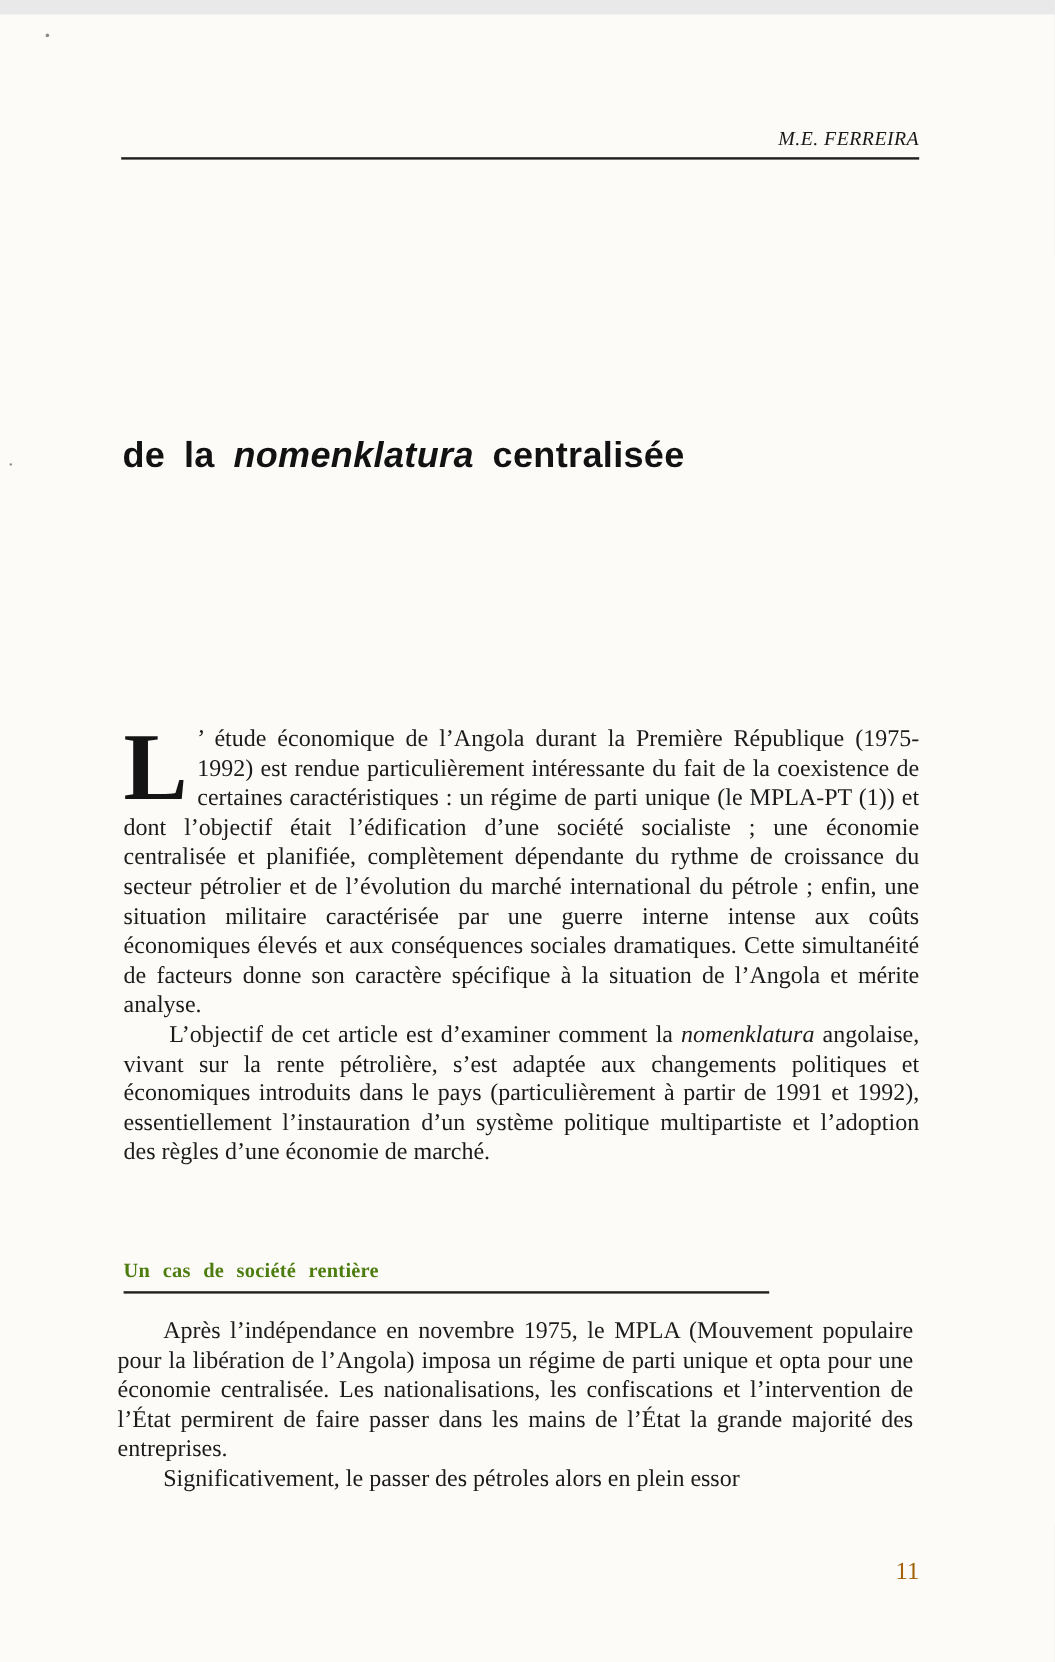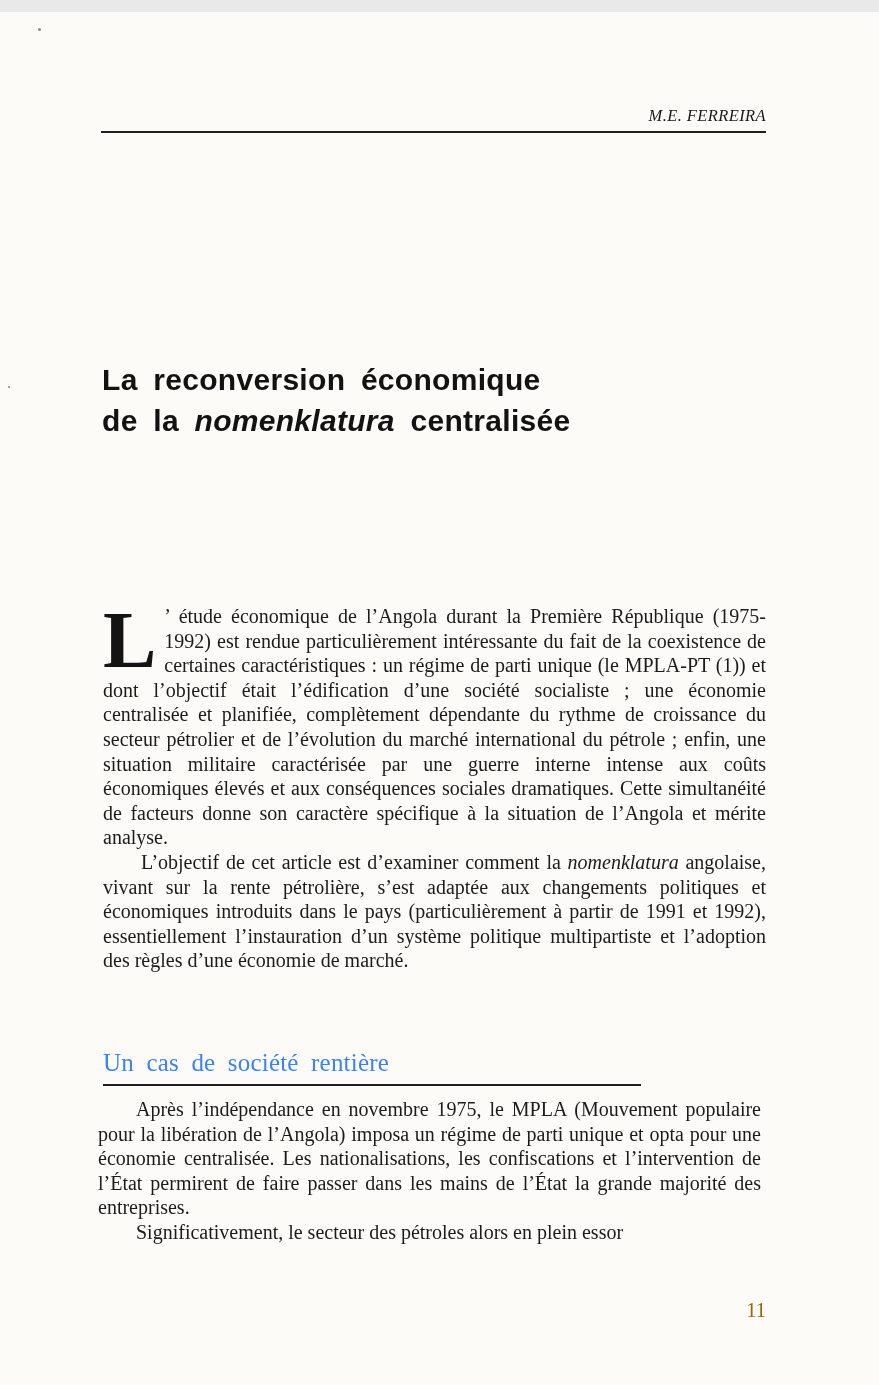--- a/index.html
+++ b/index.html
@@ -89,25 +89,25 @@
   .section-heading-wrap {
     position: absolute;
     top: 1037px;
     left: 103px;
     width: 538px;
     border-bottom: 2px solid #1f1f1f;
     padding-bottom: 7px;
   }
   .section-heading {
     margin: 0;
-    font-size: 25px;
-    font-weight: 400;
+    font-size: 17px;
+    font-weight: 700;
     word-spacing: 6px;
     letter-spacing: 0.2px;
-    color: #3b82f6;
+    color: #4d7c0f;
   }
 
   
   .page-number {
     position: absolute;
     top: 1287px;
     right: 113px;
     font-size: 20.5px;
     color: #a16207;
   }
@@ -127,33 +127,32 @@
 <div class="page">
 
   <span class="speck speck-1"></span>
   <span class="speck speck-2"></span>
 
   <header class="running-head">
     <span class="author">M.E. FERREIRA</span>
   </header>
 
   <h1 class="title">
-    <span class="title-line">La reconversion économique</span>
     <span class="title-line"><span>de la </span><i>nomenklatura</i><span> centralisée</span></span>
   </h1>
 
   <section class="intro-block">
     <p class="para"><span class="dropcap">L</span><span>’ étude économique de l’Angola durant la Première République (1975-1992) est rendue particulièrement intéressante du fait de la coexistence de certaines caractéristiques : un régime de parti unique (le MPLA-PT (1)) et dont l’objectif était l’édification d’une société socialiste ; une économie centralisée et planifiée, complètement dépendante du rythme de croissance du secteur pétrolier et de l’évolution du marché international du pétrole ; enfin, une situation militaire caractérisée par une guerre interne intense aux coûts économiques élevés et aux conséquences sociales dramatiques. Cette simultanéité de facteurs donne son caractère spécifique à la situation de l’Angola et mérite analyse.</span></p>
     <p class="para indent"><span>L’objectif de cet article est d’examiner comment la </span><i>nomenklatura</i><span> angolaise, vivant sur la rente pétrolière, s’est adaptée aux changements politiques et économiques introduits dans le pays (particulièrement à partir de 1991 et 1992), essentiellement l’instauration d’un système politique multipartiste et l’adoption des règles d’une économie de marché.</span></p>
   </section>
 
   <div class="section-heading-wrap">
     <h2 class="section-heading">Un cas de société rentière</h2>
   </div>
 
   <section class="section-block">
     <p class="para indent">Après l’indépendance en novembre 1975, le MPLA (Mouvement populaire pour la libération de l’Angola) imposa un régime de parti unique et opta pour une économie centralisée. Les nationalisations, les confiscations et l’intervention de l’État permirent de faire passer dans les mains de l’État la grande majorité des entreprises.</p>
-    <p class="para indent">Significativement, le secteur des pétroles alors en plein essor</p>
+    <p class="para indent">Significativement, le passer des pétroles alors en plein essor</p>
   </section>
 
   <div class="page-number">11</div>
 
 </div>
 
 </body></html>

